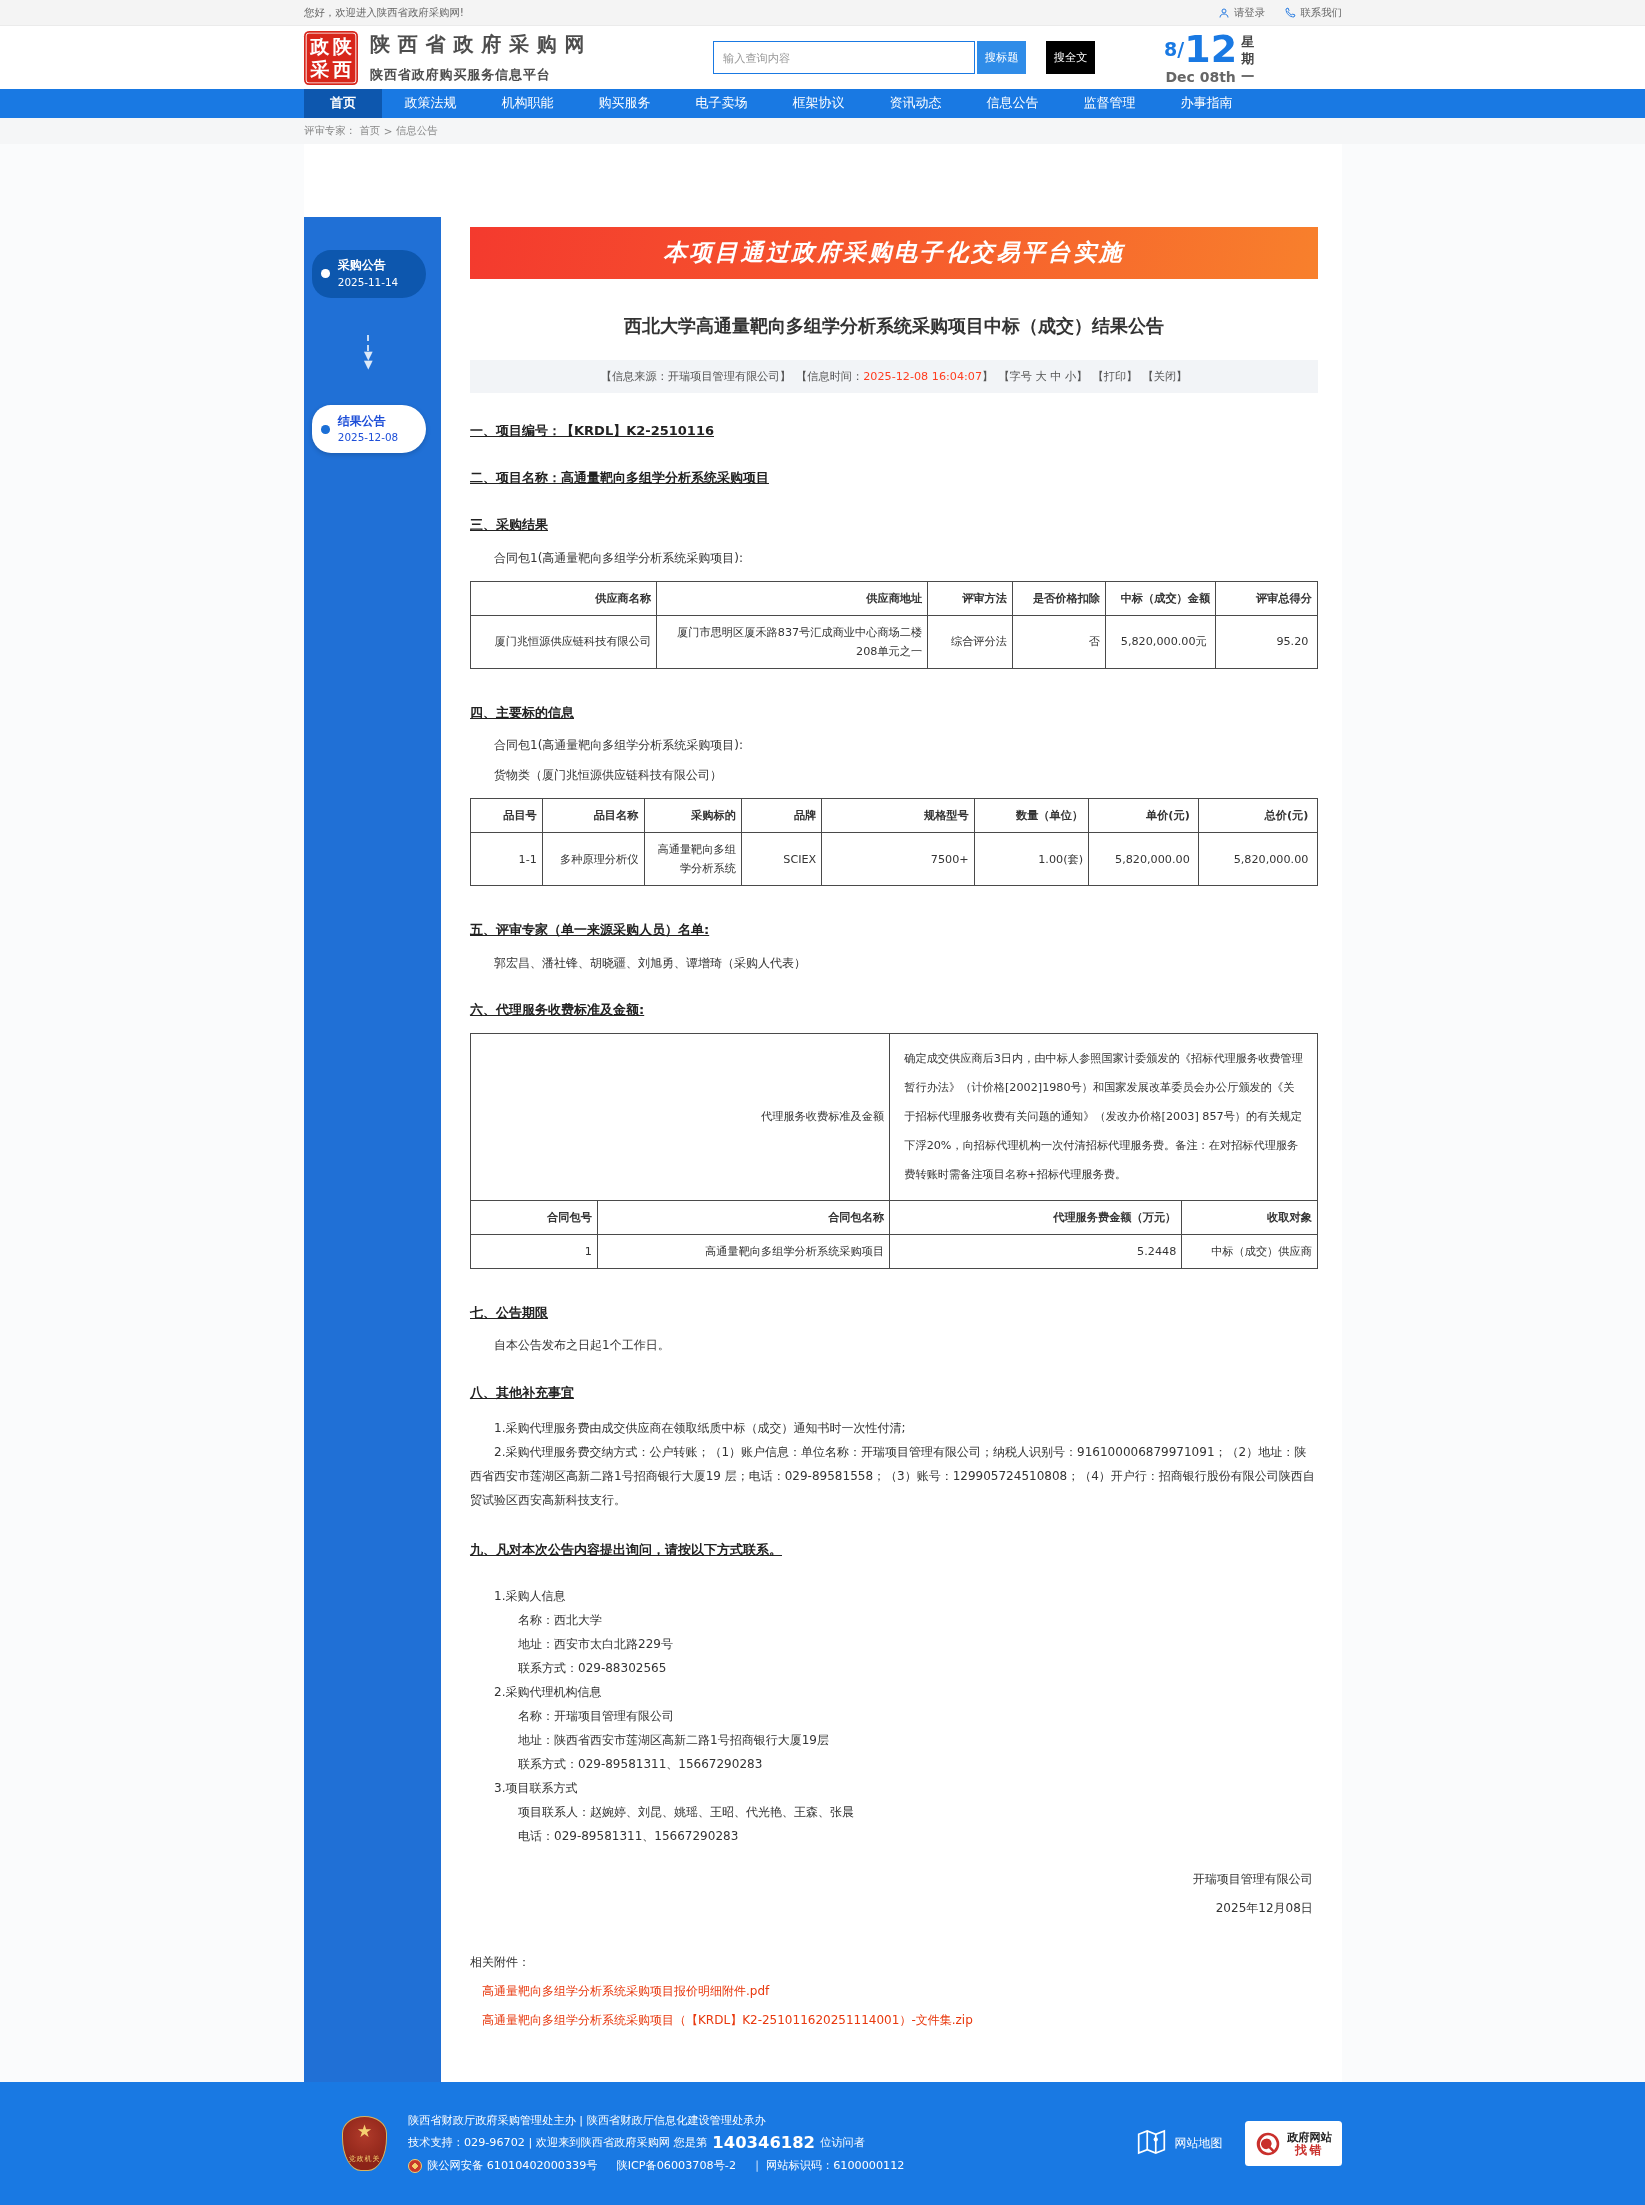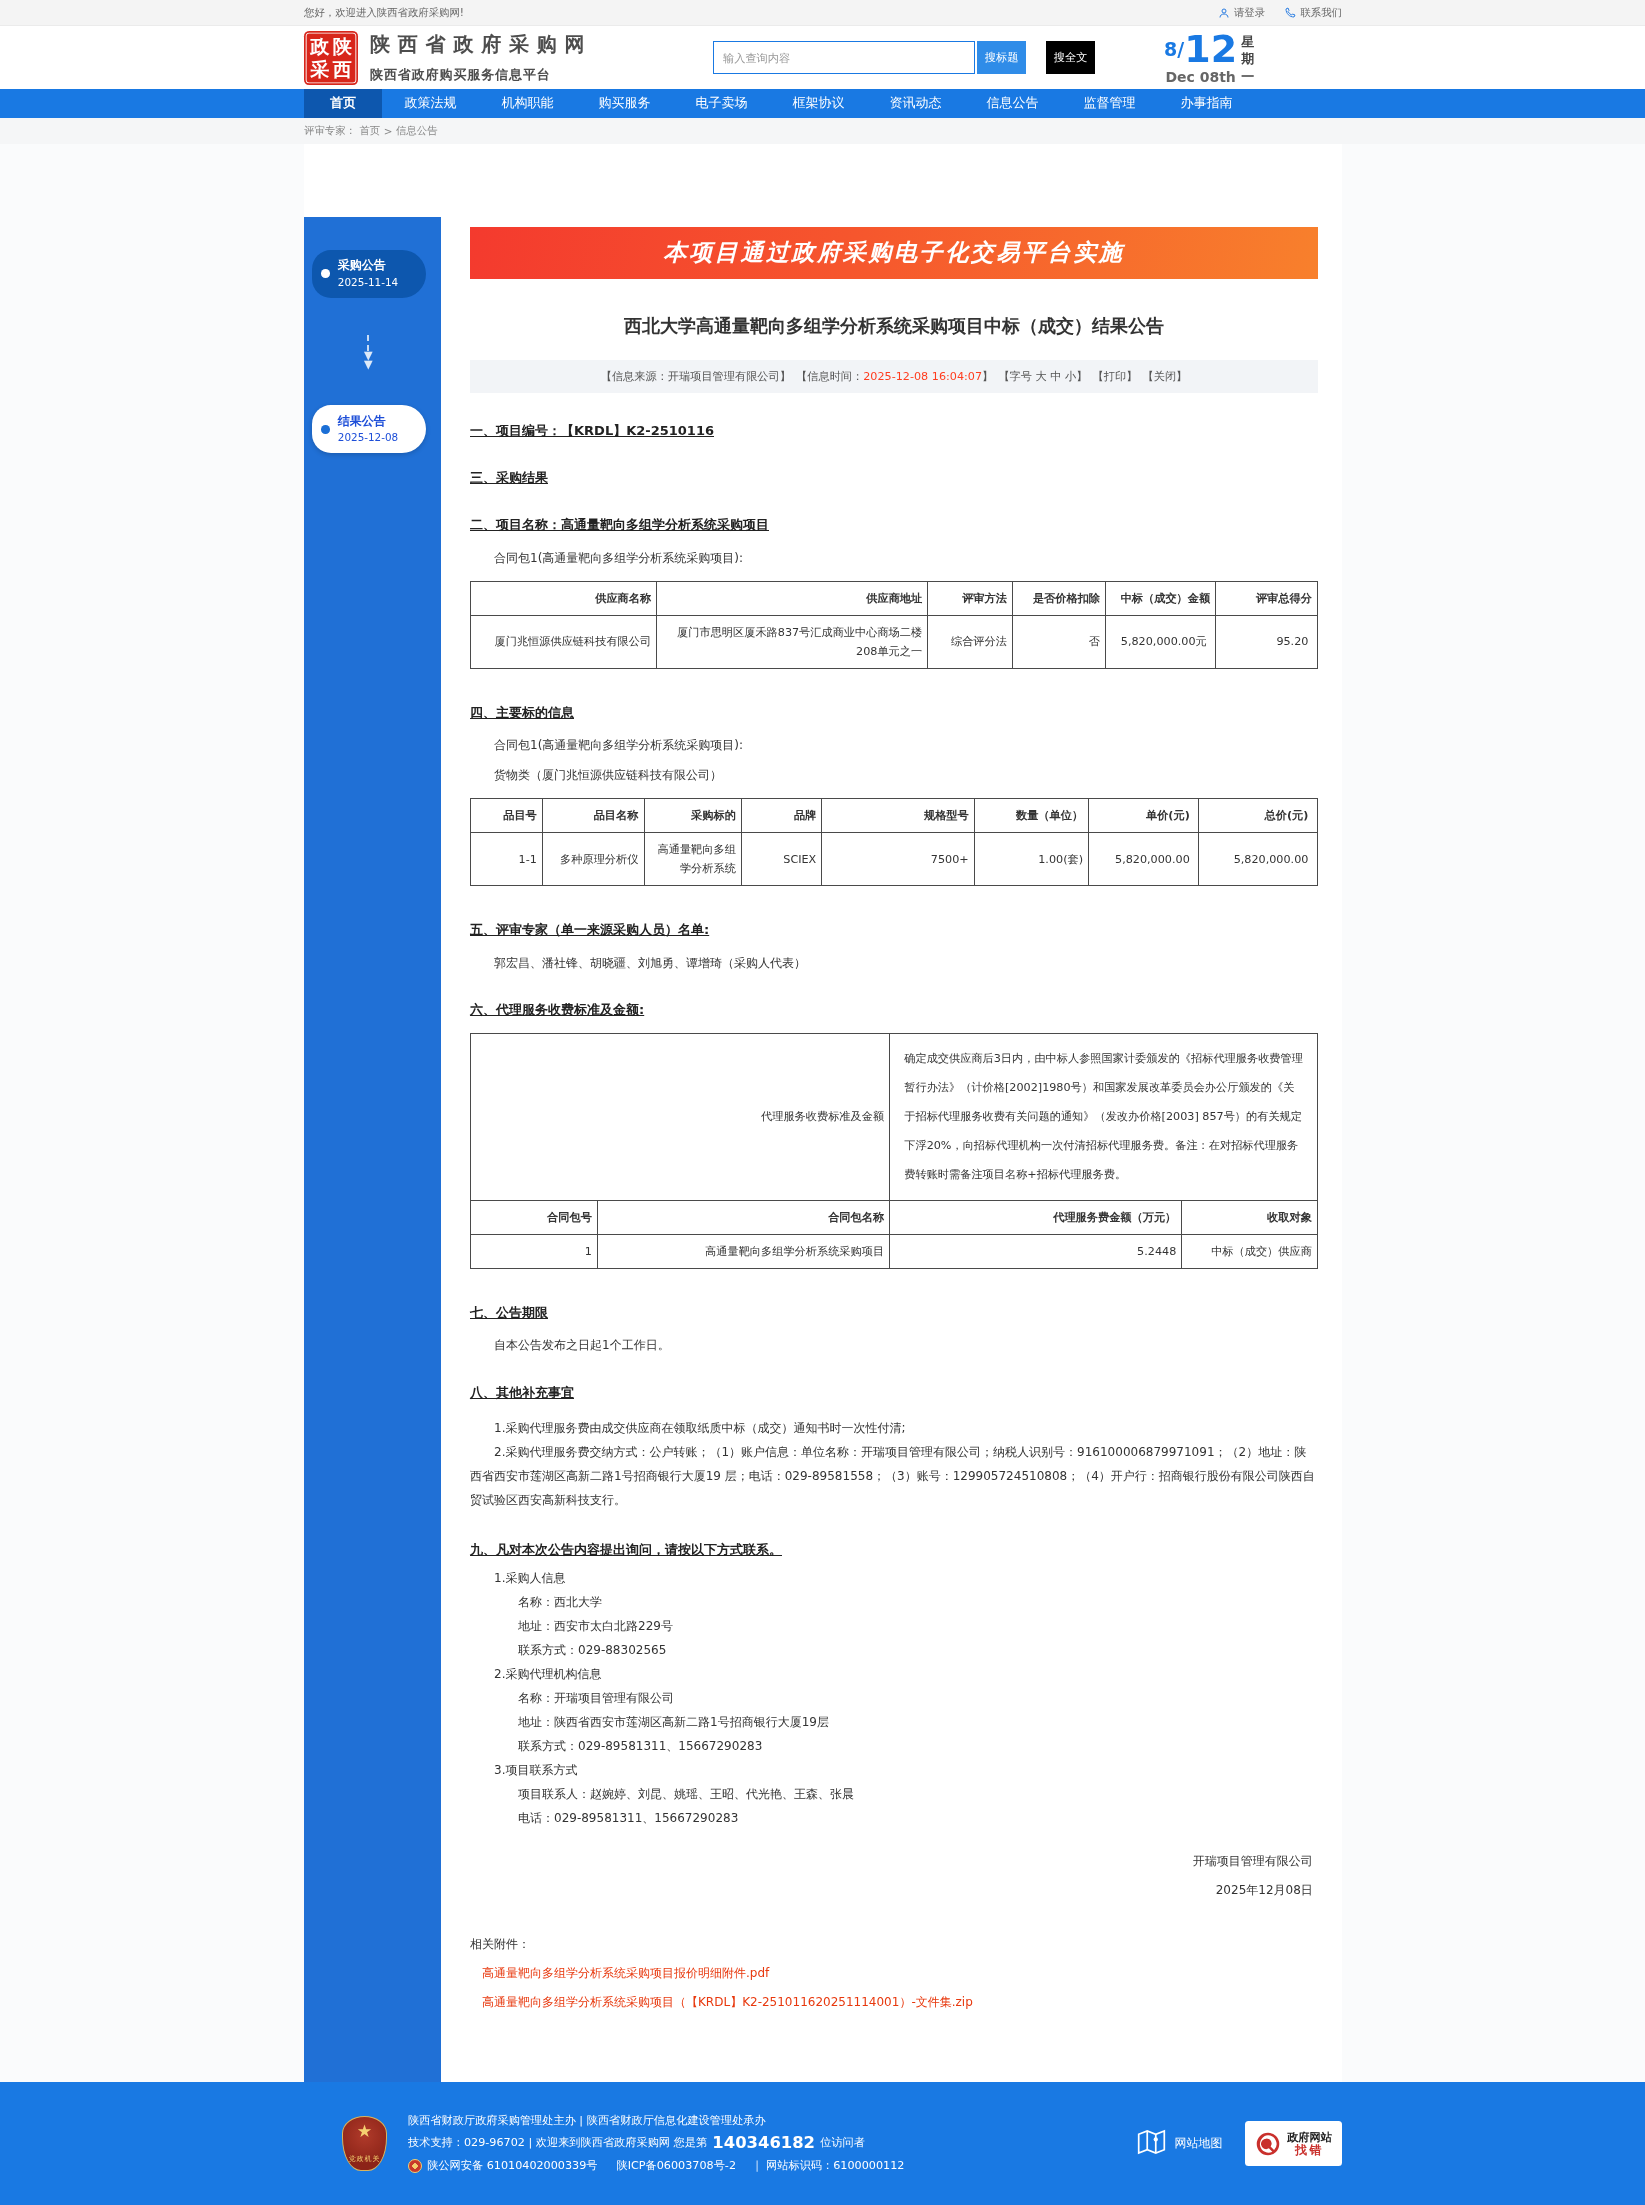--- a/index.html
+++ b/index.html
@@ -226,22 +226,22 @@
         <span>【信息来源：开瑞项目管理有限公司】</span>
         <span>
           <span>【信息时间：</span><span class="meta-time">2025-12-08 16:04:07</span><span>】</span>
         </span>
         <span class="meta-link">【字号 大 中 小】</span>
         <span class="meta-link">【打印】</span>
         <span class="meta-link">【关闭】</span>
       </div>
 
       <div class="sec-h">一、项目编号：【KRDL】K2-2510116</div>
+      <div class="sec-h">二、项目名称：高通量靶向多组学分析系统采购项目</div>
       <div class="sec-h">三、采购结果</div>
-      <div class="sec-h">二、项目名称：高通量靶向多组学分析系统采购项目</div>
       <div class="para">合同包1(高通量靶向多组学分析系统采购项目):</div>
 
       <table>
         <colgroup>
             <col style="width:22%">
             <col style="width:32%">
             <col style="width:10%">
             <col style="width:11%">
             <col style="width:13%">
             <col style="width:12%">
@@ -338,21 +338,21 @@
         </table>
 
       <div class="sec-h mt40">七、公告期限</div>
       <div class="para">自本公告发布之日起1个工作日。</div>
 
       <div class="sec-h">八、其他补充事宜</div>
       <div class="long-para">1.采购代理服务费由成交供应商在领取纸质中标（成交）通知书时一次性付清;</div>
       <div class="long-para" style="margin-top:0">2.采购代理服务费交纳方式：公户转账；（1）账户信息：单位名称：开瑞项目管理有限公司；纳税人识别号：916100006879971091；（2）地址：陕西省西安市莲湖区高新二路1号招商银行大厦19 层；电话：029-89581558；（3）账号：129905724510808；（4）开户行：招商银行股份有限公司陕西自贸试验区西安高新科技支行。</div>
 
       <div class="sec-h">九、凡对本次公告内容提出询问，请按以下方式联系。</div>
-      <div class="l1" style="margin-top:7px">1.采购人信息</div>
+      <div class="l1" style="margin-top:25px">1.采购人信息</div>
       <div class="l2">名称：西北大学</div>
       <div class="l2">地址：西安市太白北路229号</div>
       <div class="l2">联系方式：029-88302565</div>
       <div class="l1">2.采购代理机构信息</div>
       <div class="l2">名称：开瑞项目管理有限公司</div>
       <div class="l2">地址：陕西省西安市莲湖区高新二路1号招商银行大厦19层</div>
       <div class="l2">联系方式：029-89581311、15667290283</div>
       <div class="l1">3.项目联系方式</div>
       <div class="l2">项目联系人：赵婉婷、刘昆、姚瑶、王昭、代光艳、王森、张晨</div>
       <div class="l2">电话：029-89581311、15667290283</div>

